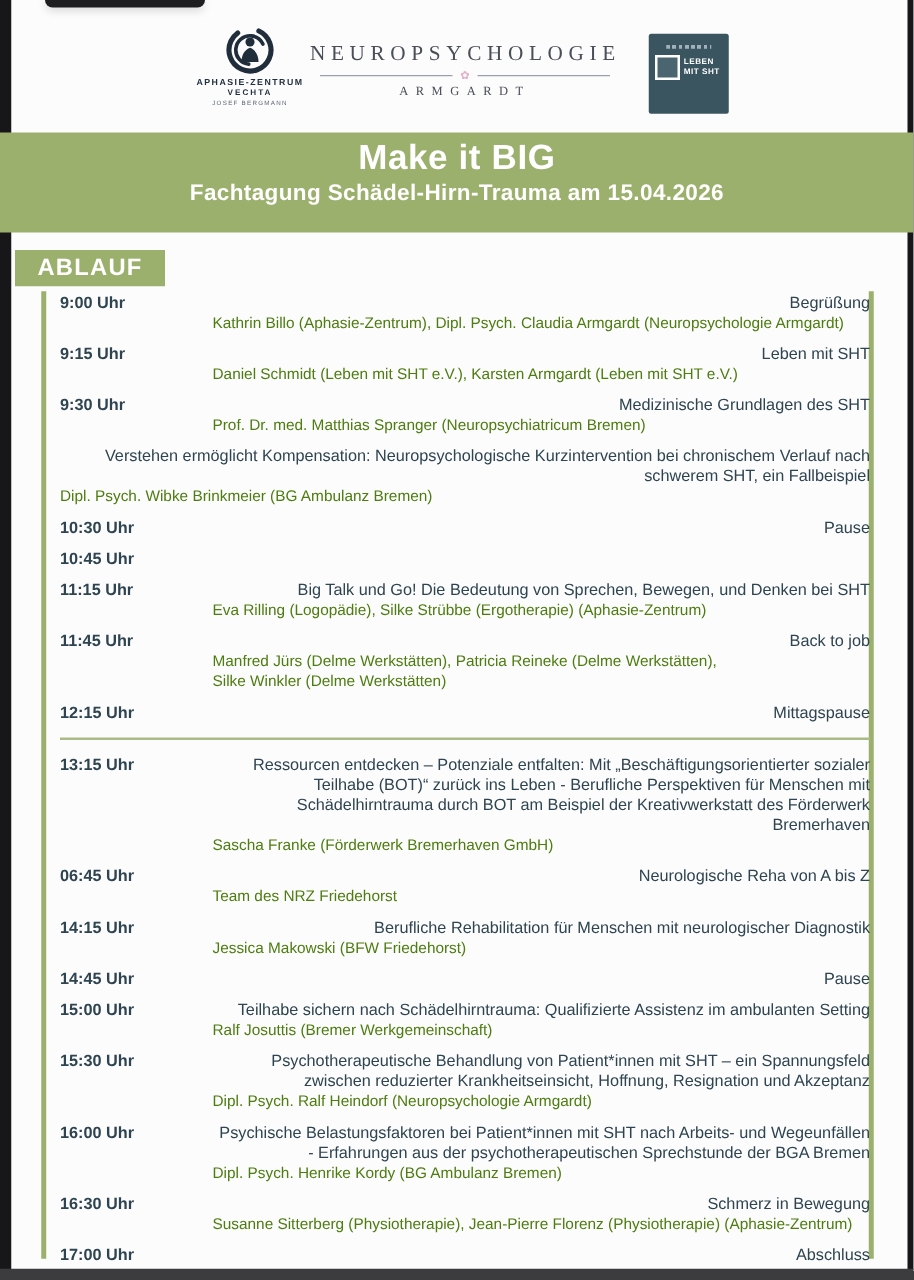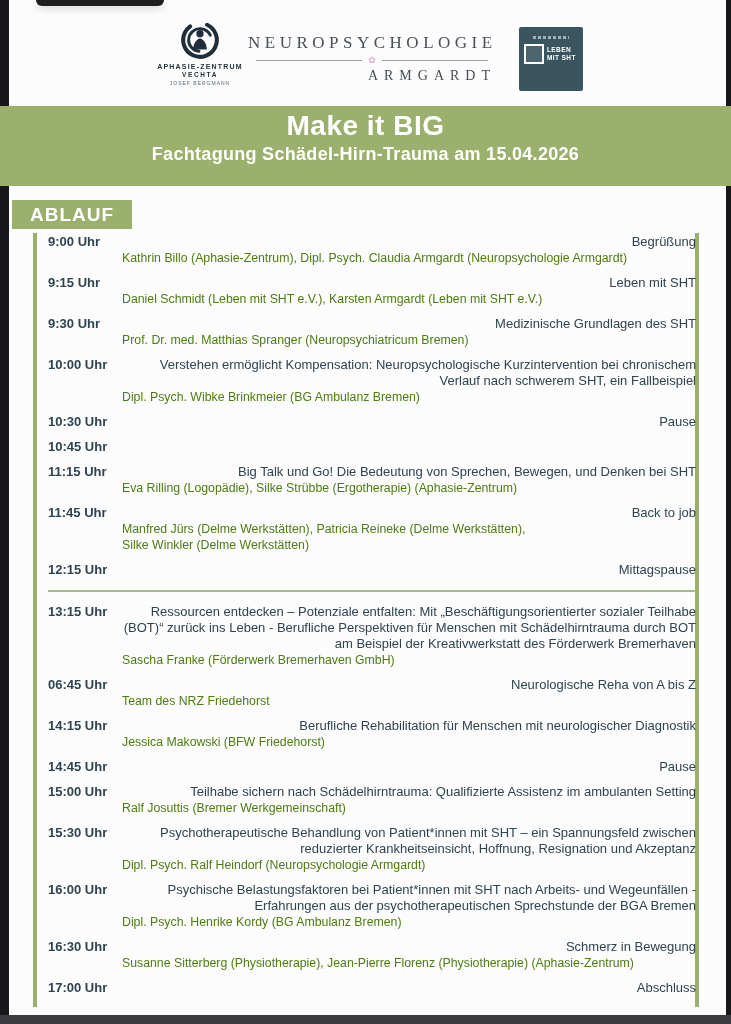--- a/index.html
+++ b/index.html
@@ -14,27 +14,27 @@
   .edge-bottom{left:0;bottom:0;width:731px;height:9px;background:#3c3c3f;}
   .notch{position:absolute;top:0;left:36px;width:128px;height:6px;background:#1e1e20;
     border-radius:0 0 10px 10px;box-shadow:0 2px 8px rgba(0,0,0,.18);}
 
   
   .logo-aphasie{position:absolute;left:148px;top:20px;width:104px;text-align:center;color:#23313f;}
   .logo-aphasie svg{display:block;margin:0 auto 3px auto;}
   .az-l1{font-size:7px;font-weight:bold;letter-spacing:1.2px;}
   .az-l2{font-size:6.5px;font-weight:bold;letter-spacing:1.6px;margin-top:1px;}
   .az-l3{font-size:5px;letter-spacing:1px;color:#5a6570;margin-top:2px;}
-  .logo-neuro{position:absolute;left:248px;top:33px;width:248px;text-align:right;
+  .logo-neuro{position:absolute;left:248px;top:33px;width:248px;text-align:center;
     font-family:"Liberation Serif",serif;color:#4a4f57;}
   .np-l1{font-size:17px;letter-spacing:4.5px;}
   .np-divider{display:flex;align-items:center;gap:6px;margin:3px 8px;}
   .np-line{flex:1;height:1px;background:#9aa0a8;}
   .np-flower{font-size:9px;color:#e3aec7;line-height:1;}
-  .np-l2{font-size:14px;letter-spacing:6px;}
+  .np-l2{font-size:10px;letter-spacing:6px;}
   .logo-sht{position:absolute;left:519px;top:27px;width:64px;height:64px;background:#3a5560;
     border-radius:2px;color:#fff;padding:0;box-sizing:border-box;}
   .sht-smalltext{margin:9px auto 5px auto;width:36px;height:3px;
     background:repeating-linear-gradient(90deg,#9fb2ba 0 3px,transparent 3px 5px);}
   .sht-row{display:flex;align-items:center;gap:3px;padding:0 5px;}
   .sht-square{width:16px;height:16px;border:2px solid #fff;background:#4a6570;flex:none;}
   .sht-label{font-size:6.5px;font-weight:bold;letter-spacing:.4px;line-height:1.3;width:34px;}
 
   
   .banner{position:absolute;left:0;top:106px;width:731px;height:80px;background:#9cb06d;
@@ -45,21 +45,21 @@
   
   .ablauf{position:absolute;left:12px;top:200px;width:120px;height:29px;background:#9cb06d;
     color:#fff;font-size:19px;font-weight:bold;letter-spacing:1px;text-align:center;line-height:29px;}
 
   
   .greenbar{position:absolute;width:4px;background:#9cb06d;top:233px;height:774px;}
   .greenbar-left{left:33px;}
   .greenbar-right{left:695px;}
   .schedule{position:absolute;left:48px;top:234px;width:648px;display:flex;
     flex-direction:column;gap:9px;color:#2e4450;}
-  .entry{display:flex;}
+  .entry{display:flex;gap:48px;}
   .entry .time{width:74px;flex:none;font-size:13px;font-weight:bold;line-height:16px;}
   .entry .body{flex:1;}
   .entry .title{font-size:13px;font-weight:normal;line-height:16px;text-align:right;}
   .entry .speakers{font-size:12.3px;line-height:16px;color:#4d7c0f;white-space:pre-line;}
   .divider{border:0;border-top:2px solid #aaba86;margin:3px 0;width:100%;}
 </style>
 </head>
 <body>
 
 <div class="page">
@@ -130,21 +130,20 @@
 
   <div class="entry">
     <div class="time">9:30 Uhr</div>
     <div class="body">
       <div class="title">Medizinische Grundlagen des SHT</div>
       <div class="speakers">Prof. Dr. med. Matthias Spranger (Neuropsychiatricum Bremen)</div>
     </div>
   </div>
 
   <div class="entry">
-    <div class="time">10:00 Uhr</div>
     <div class="body">
       <div class="title">Verstehen ermöglicht Kompensation: Neuropsychologische Kurzintervention bei chronischem Verlauf nach schwerem SHT, ein Fallbeispiel</div>
       <div class="speakers">Dipl. Psych. Wibke Brinkmeier (BG Ambulanz Bremen)</div>
     </div>
   </div>
 
   <div class="entry">
     <div class="time">10:30 Uhr</div>
     <div class="body">
       <div class="title">Pause</div>

